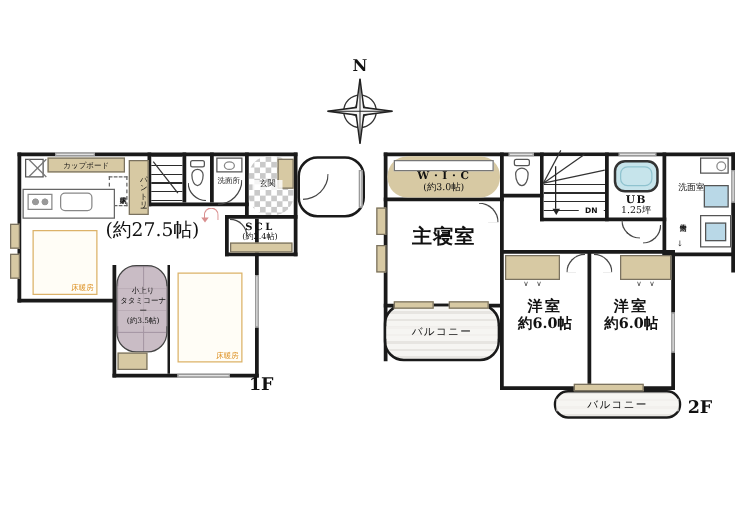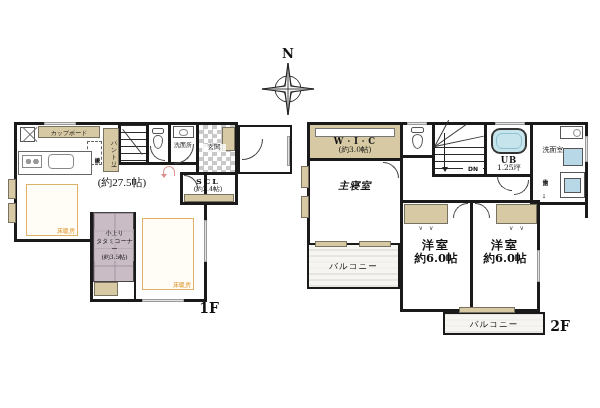--- a/index.html
+++ b/index.html
@@ -4,21 +4,21 @@
 <style>
   html,body{margin:0;padding:0;background:#fff;}
   #canvas{position:relative;width:600px;height:408px;background:#ffffff;overflow:hidden;
           font-family:"DejaVu Serif","Liberation Serif",serif;color:#111;}
   .abs{position:absolute;}
   .wall{position:absolute;background:#1a1a1a;}
   .lbl{position:absolute;text-align:center;line-height:1.18;color:#111;}
   .b{font-weight:bold;}
   .tan{position:absolute;background:#d7c9a3;border:1px solid #7a7260;box-sizing:border-box;}
   .win{position:absolute;background:#e2e2e2;border:1px solid #9a9a9a;box-sizing:border-box;z-index:4;}
-  .room{position:absolute;box-sizing:border-box;}
+  .room{position:absolute;box-sizing:border-box;border-radius:16px;}
   .arc{position:absolute;box-sizing:border-box;z-index:3;}
   .arc-tl{border-top:1px solid #444;border-left:1px solid #444;border-top-left-radius:100% 100%;}
   .arc-tr{border-top:1px solid #444;border-right:1px solid #444;border-top-right-radius:100% 100%;}
   .arc-bl{border-bottom:1px solid #444;border-left:1px solid #444;border-bottom-left-radius:100% 100%;}
   .arc-br{border-bottom:1px solid #444;border-right:1px solid #444;border-bottom-right-radius:100% 100%;}
   .checker{background:conic-gradient(#c9c9c9 0 25%,#ffffff 0 50%,#c9c9c9 0 75%,#ffffff 0);
            background-size:9px 9px;}
   .tatami{background-color:#c9bcc5;
           background-image:linear-gradient(#a293a1 1px,transparent 1px),
                            linear-gradient(90deg,#a293a1 1px,transparent 1px);
@@ -104,21 +104,21 @@
     <div class="lbl" style="left:170px;top:64px;width:48px;font-size:6.5px;">(約2.4帖)</div>
     <div class="tan" style="left:170px;top:72px;width:50px;height:8px;"></div>
     <div class="arc arc-tr" style="left:170px;top:53px;width:14px;height:14px;"></div>
 
     <div class="room" style="left:224px;top:3px;width:54px;height:49px;border:2px solid #1a1a1a;background:#fff;">
       <div class="arc arc-br" style="left:2px;top:12px;width:21px;height:21px;"></div>
       <div class="win" style="left:47px;top:9px;width:3px;height:30px;"></div>
     </div>
 
     <div class="lbl" style="left:64px;top:54px;width:88px;">
-      <div style="font-size:11px;font-family:Liberation Serif, serif;">(約27.5帖)</div>
+      <div style="font-size:15px;">(約27.5帖)</div>
     </div>
 
     <div class="room tatami" style="left:79px;top:90px;width:41px;height:70px;">
       <div class="lbl" style="left:0;top:16px;width:41px;font-size:6px;line-height:1.35;background:rgba(201,188,197,.6);">
         <div>小上り</div>
         <div>タタミコーナー</div>
         <div>(約3.5帖)</div>
       </div>
     </div>
     <div class="tan" style="left:80px;top:160px;width:24px;height:14px;"></div>
@@ -192,21 +192,21 @@
     </div>
     <div class="fixture blue" style="left:256px;top:26px;width:20px;height:18px;"></div>
     <div class="fixture" style="left:253px;top:50px;width:25px;height:26px;">
       <div class="fixture blue" style="left:3px;top:5px;width:17px;height:15px;"></div>
     </div>
     <div class="lbl vtext" style="left:232px;top:36px;width:10px;height:34px;font-size:5.5px;">室内物干</div>
     <div class="lbl" style="left:232px;top:70px;width:10px;font-size:6px;">↓</div>
     <div class="arc arc-br" style="left:207px;top:58px;width:15px;height:15px;"></div>
 
     <div class="lbl" style="left:10px;top:58px;width:76px;">
-      <div class="b" style="font-size:10px;letter-spacing:1px;font-style:italic;">主寝室</div>
+      <div class="b" style="font-size:16px;letter-spacing:1px;">主寝室</div>
     </div>
     <div class="arc arc-tr" style="left:76px;top:40px;width:16px;height:16px;"></div>
 
     <div class="tan" style="left:97px;top:82px;width:44px;height:20px;"></div>
     <div class="lbl" style="left:97px;top:102px;width:44px;font-size:6px;color:#444;">∨　∨</div>
     <div class="tan" style="left:189px;top:82px;width:41px;height:20px;"></div>
     <div class="lbl" style="left:189px;top:102px;width:41px;font-size:6px;color:#444;">∨　∨</div>
     <div class="arc arc-tl" style="left:146px;top:81px;width:15px;height:15px;"></div>
     <div class="arc arc-tr" style="left:168px;top:81px;width:15px;height:15px;"></div>
 

